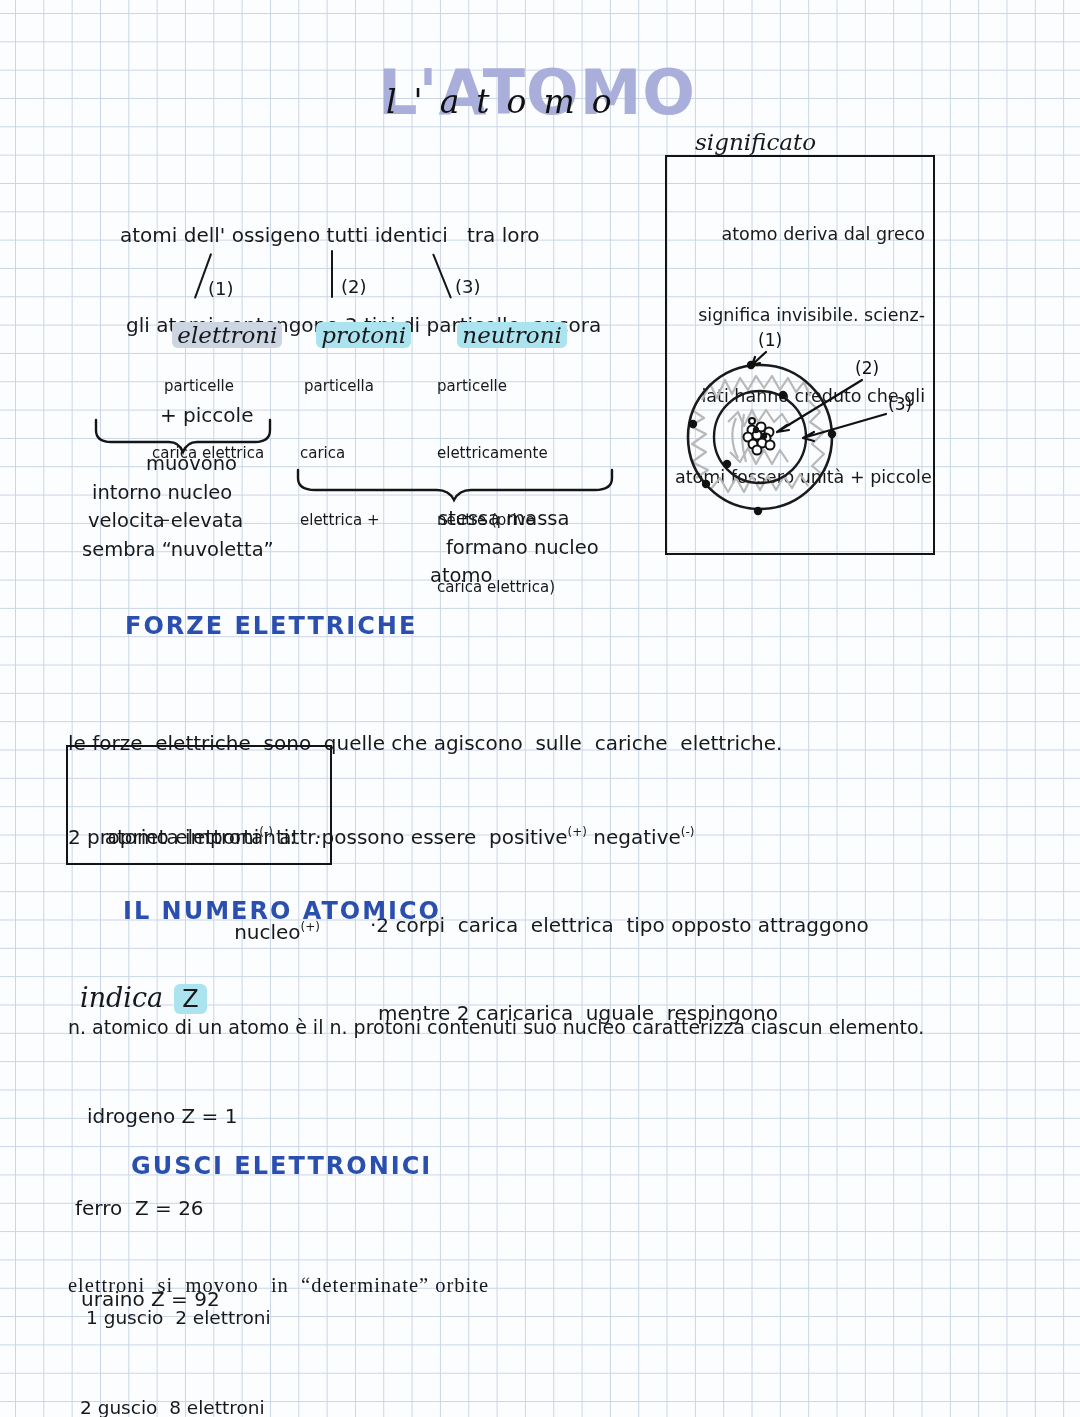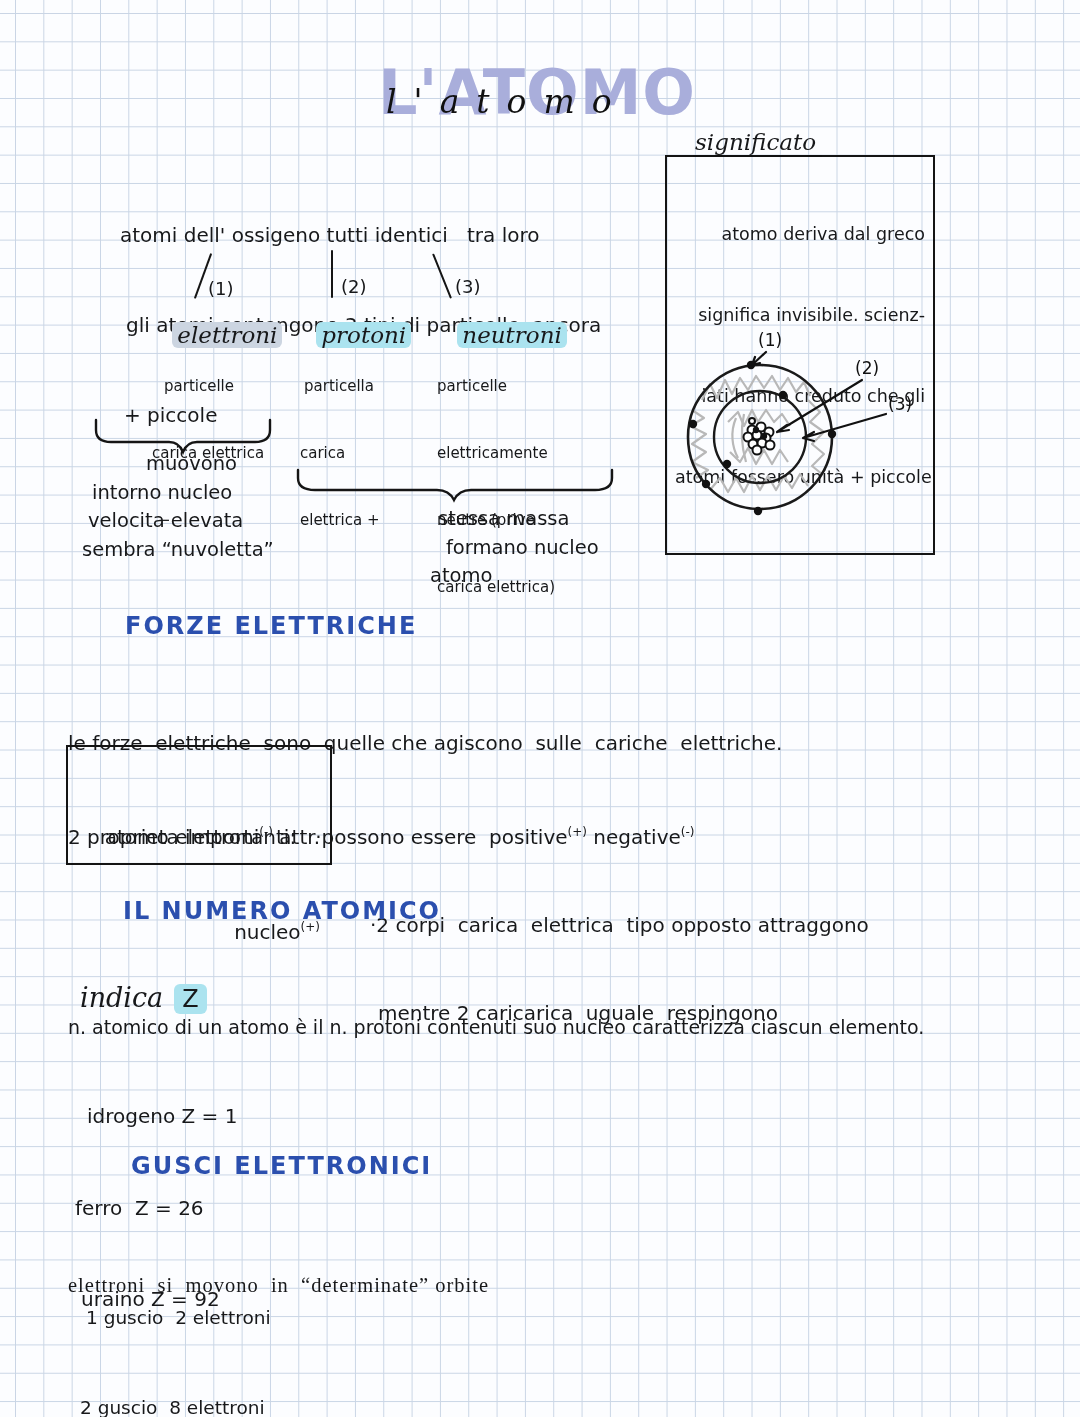--- a/index.html
+++ b/index.html
@@ -45,21 +45,21 @@
 <div id="paper">
 
   <div class="abs" style="left:358px; top:56px;margin-left:20px;">
     <div class="title-bubble">L'ATOMO</div>
     <div class="title-script cursive">l'atomo</div>
   </div>
 
   <div class="abs hand" style="left:120px; top:160px;">
     <span class="ln">atomi dell' ossigeno tutti identici   tra loro</span>
     <span class="ln" style="padding-left:6px;">gli atomi contengono 3 tipi di particelle  ancora</span>
-    <span class="ln" style="padding-left:4px;">+ piccole</span>
+    <span class="ln" style="padding-left:4px;margin-left:36px;">+ piccole</span>
   </div>
 
   <div class="abs sig-wrap">
     <div class="sig-title cursive">significato</div>
     <div class="box sig-box">
       <span class="ln" style="display:block;">atomo deriva dal greco</span>
       <span class="ln" style="display:block;">significa invisibile. scienz-</span>
       <span class="ln" style="display:block;">iati hanno creduto che gli</span>
       <span class="ln" style="display:block;">atomi fossero unità + piccole</span>
     </div>

